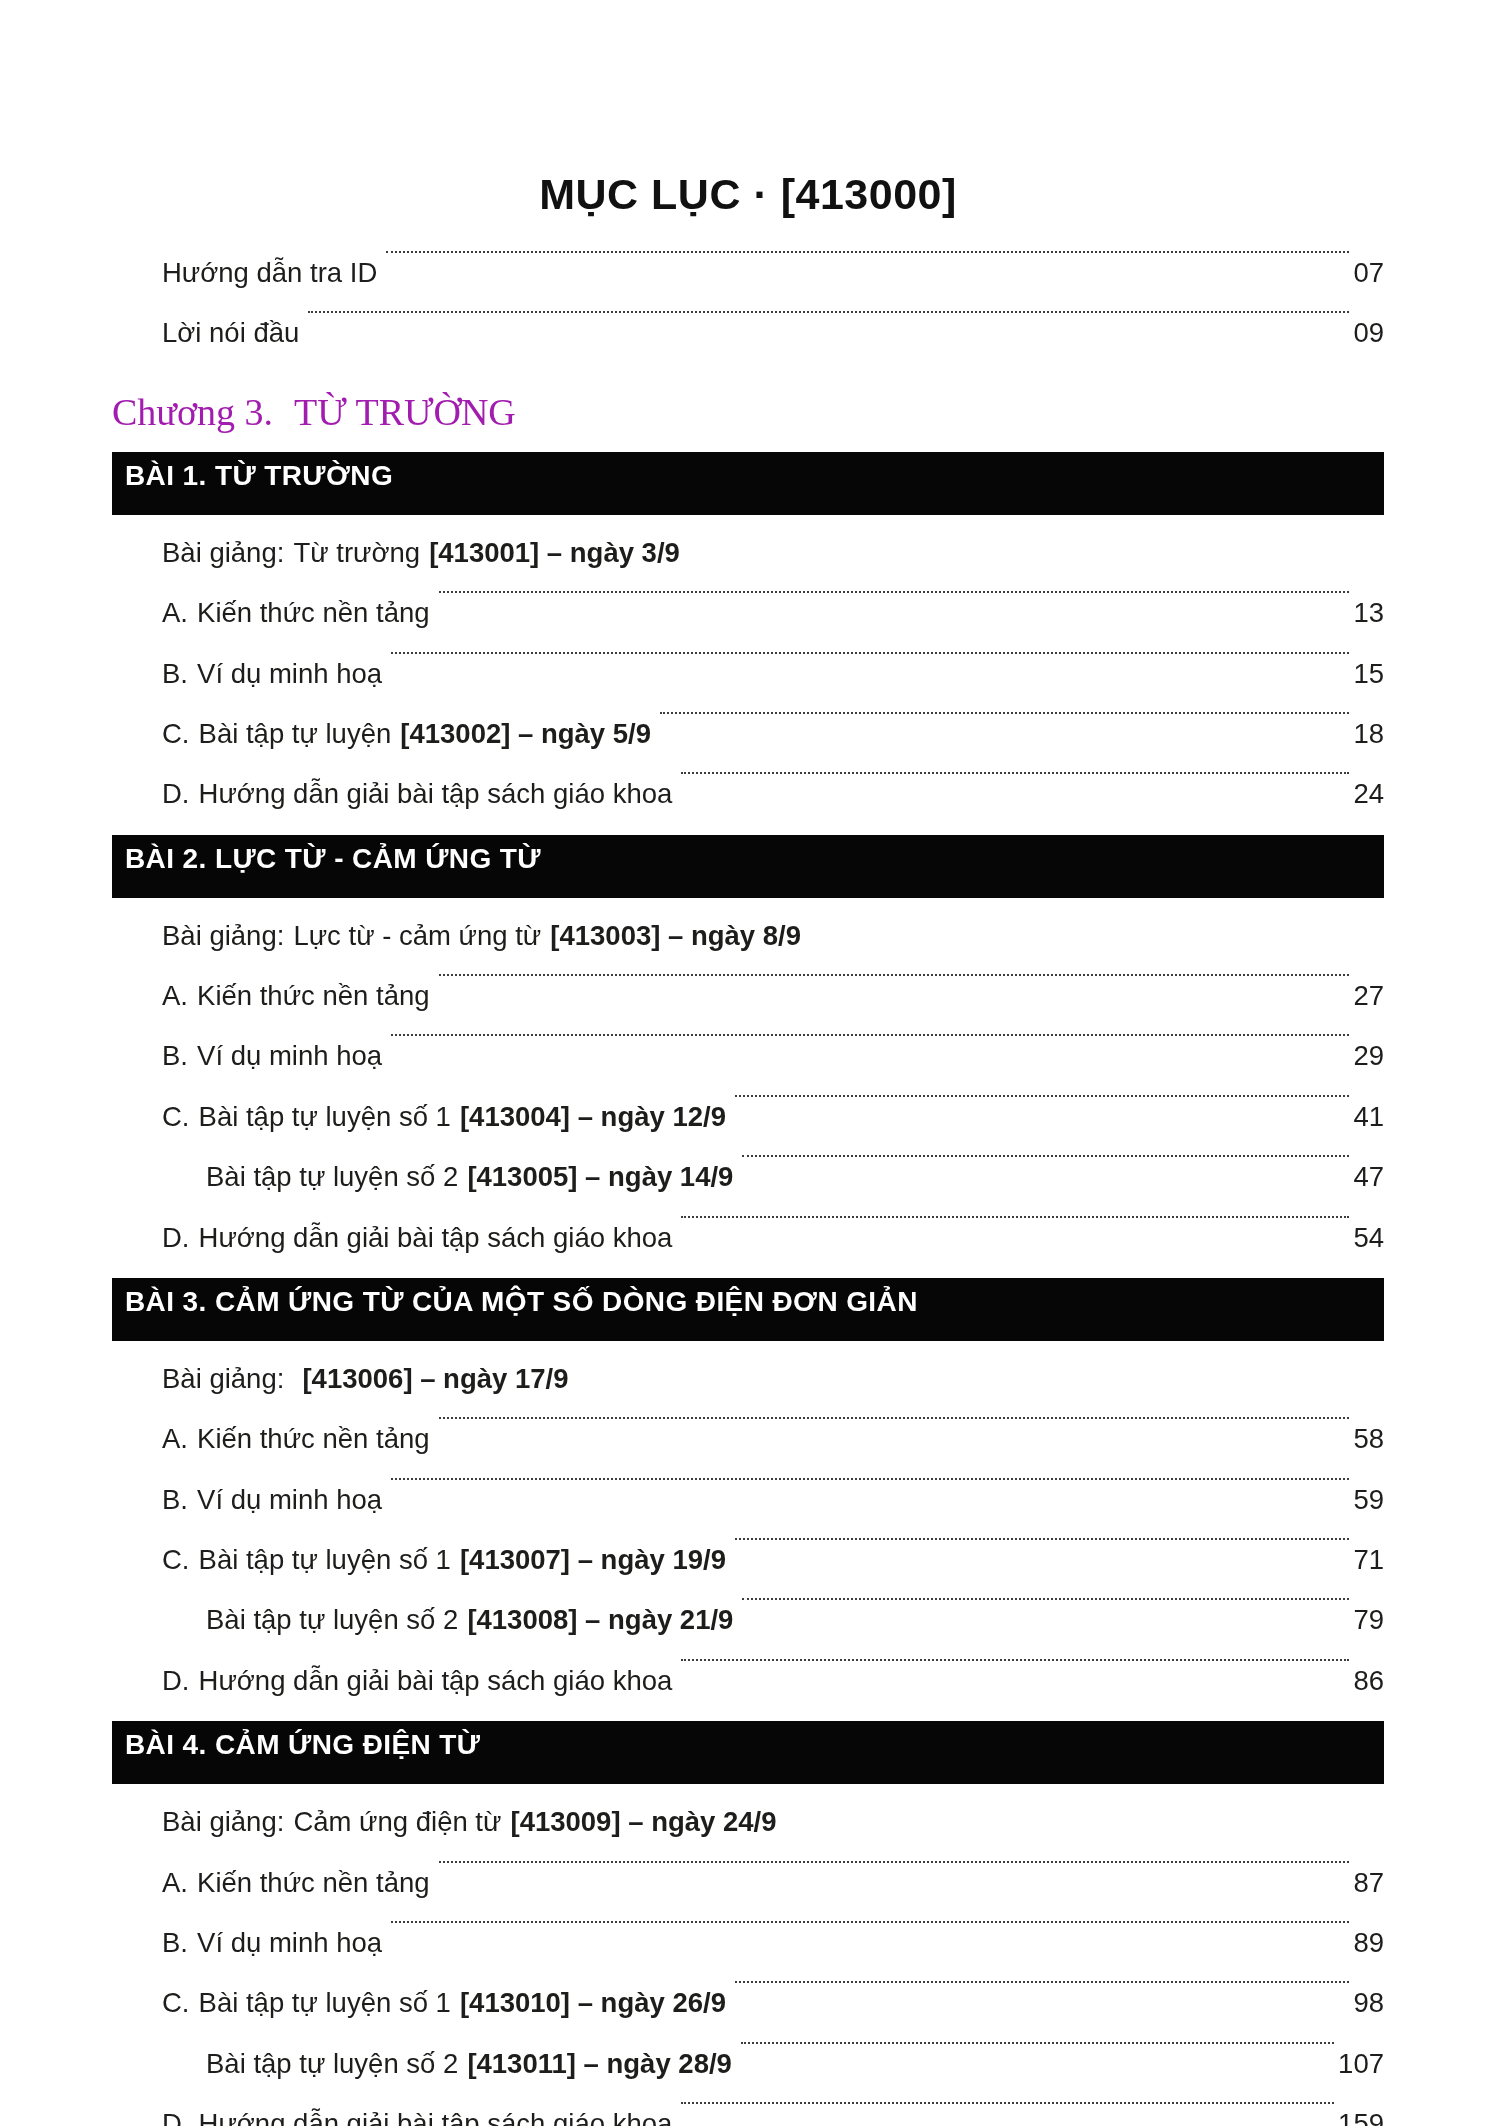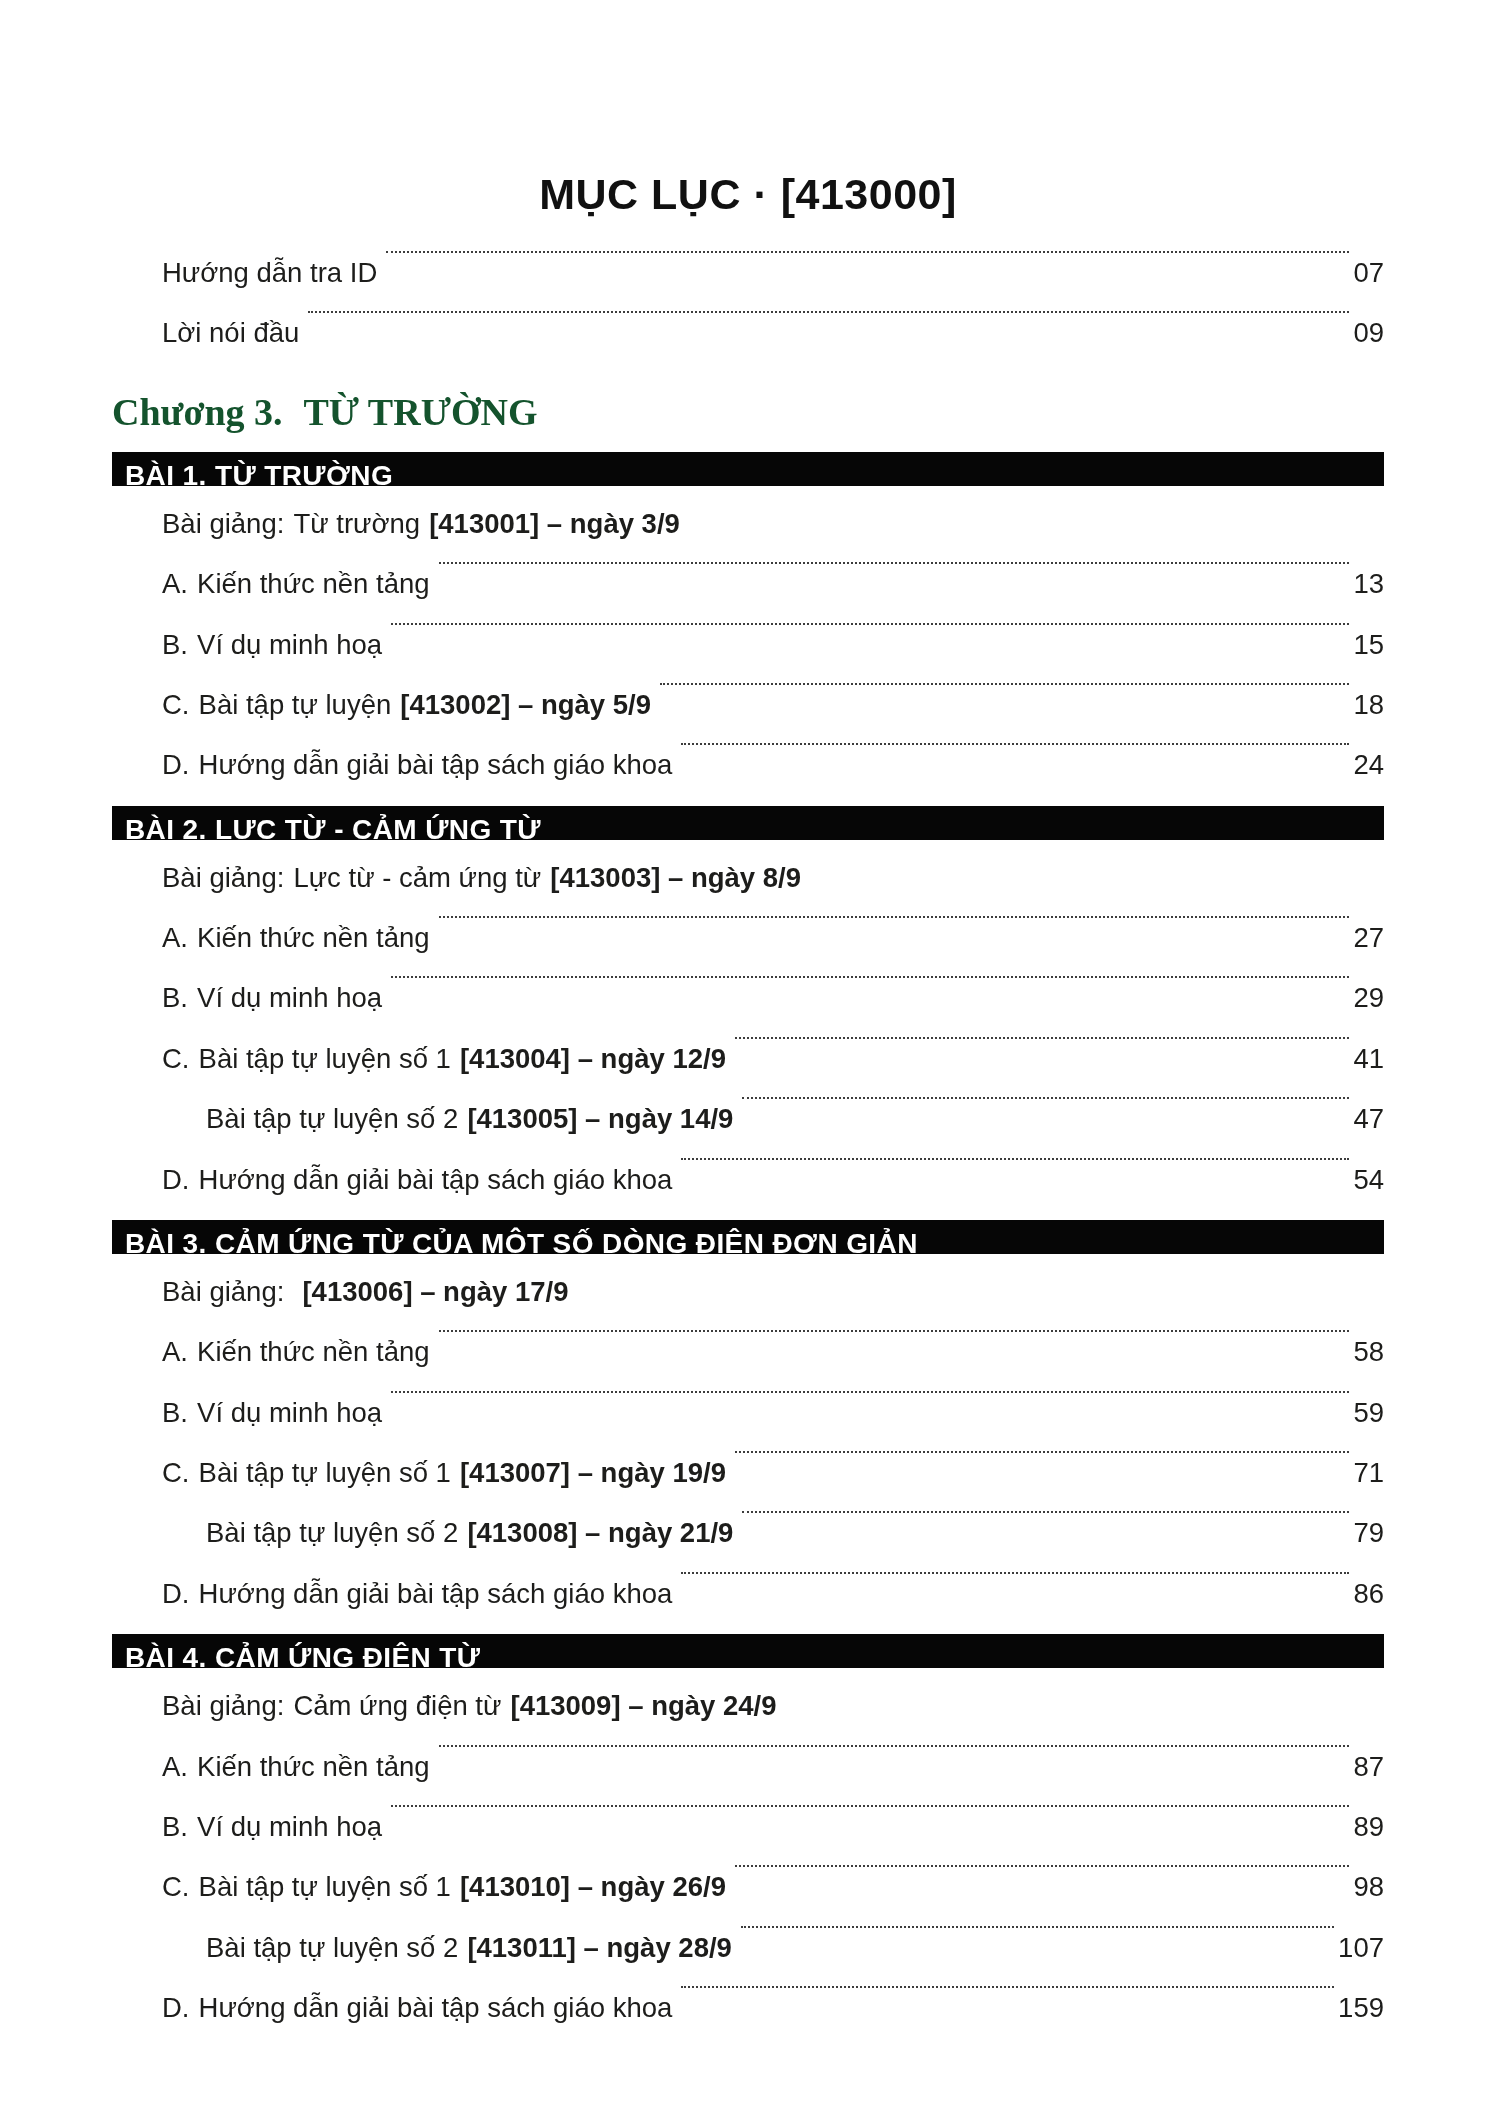--- a/index.html
+++ b/index.html
@@ -34,32 +34,32 @@
     min-width: 24px;
     border-bottom: 2.6px dotted #3c3c3c;
     margin: 0 4px 0 9px;
     transform: translateY(-5px);
   }
   .pg { text-align: right; }
 
   .chapter {
     font-family: "Liberation Serif", serif;
     font-size: 38px;
-    font-weight: 700;
-    color: #14532d;
+    font-weight: 400;
+    color: #a21caf;
     margin: 26px 0 18px 0;
   }
   .chapter .chapter-title { margin-left: 0.3em; }
 
   .bar {
     background: #060606;
     color: #ffffff;
     font-weight: 700;
     font-size: 28px;
-    height: 34px;
+    height: 63px;
     line-height: 47px;
     padding-left: 13px;
     letter-spacing: 0.4px;
     margin: 10px 0 8px 0;
   }
 </style>
 </head>
 <body>
 
 <div class="page">

